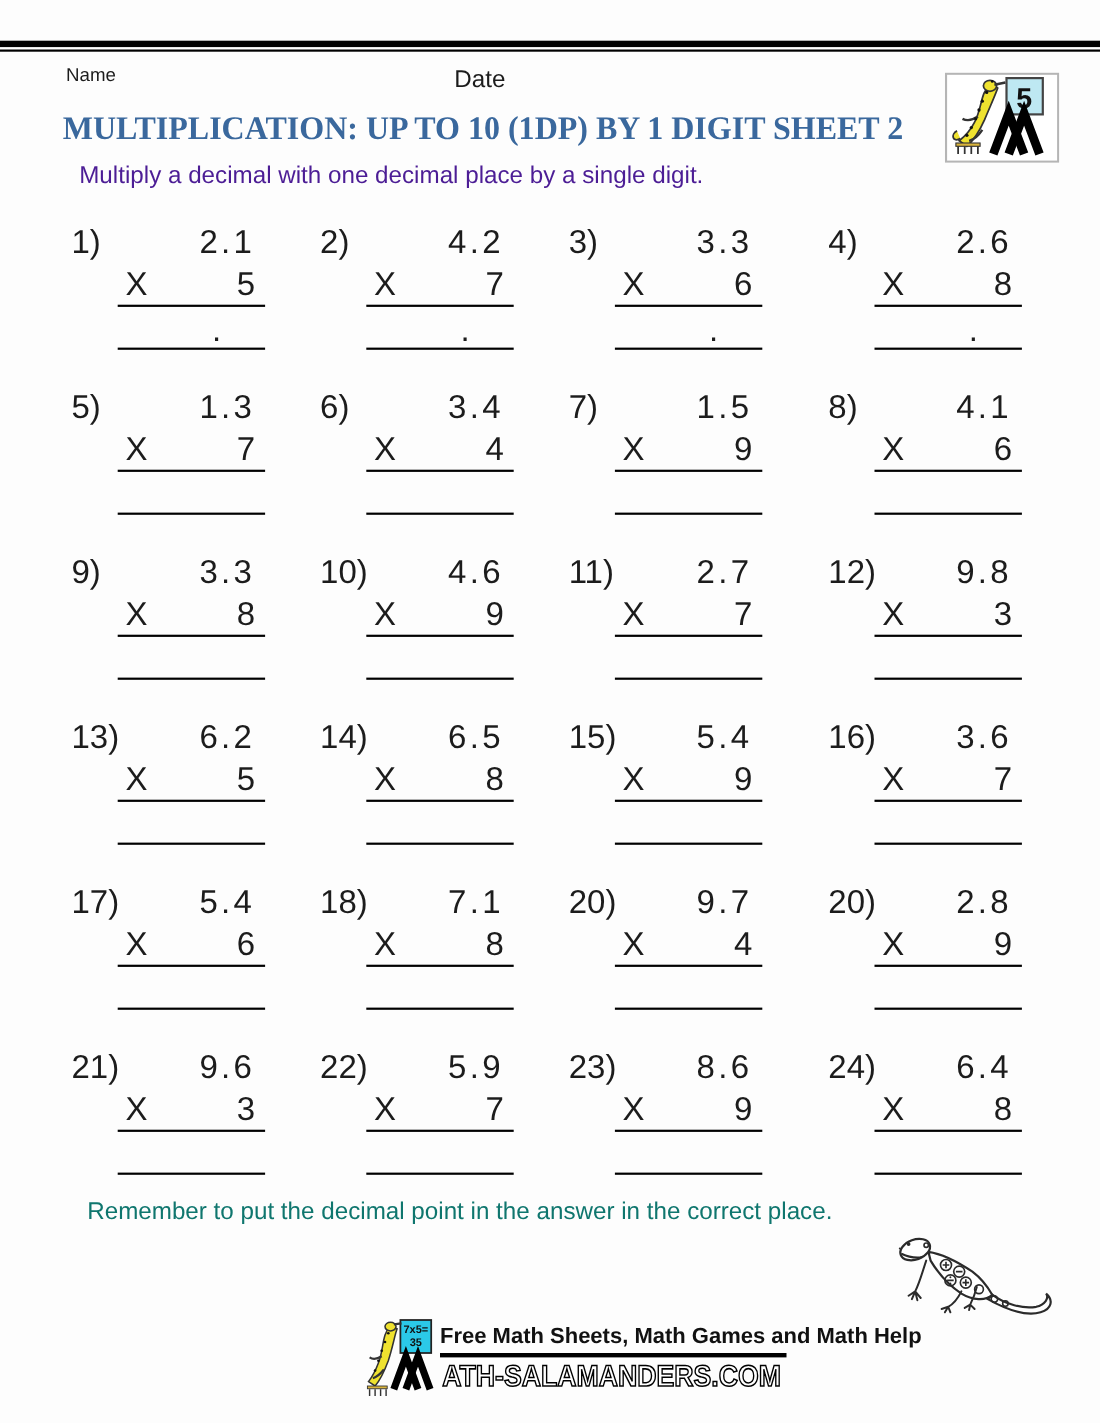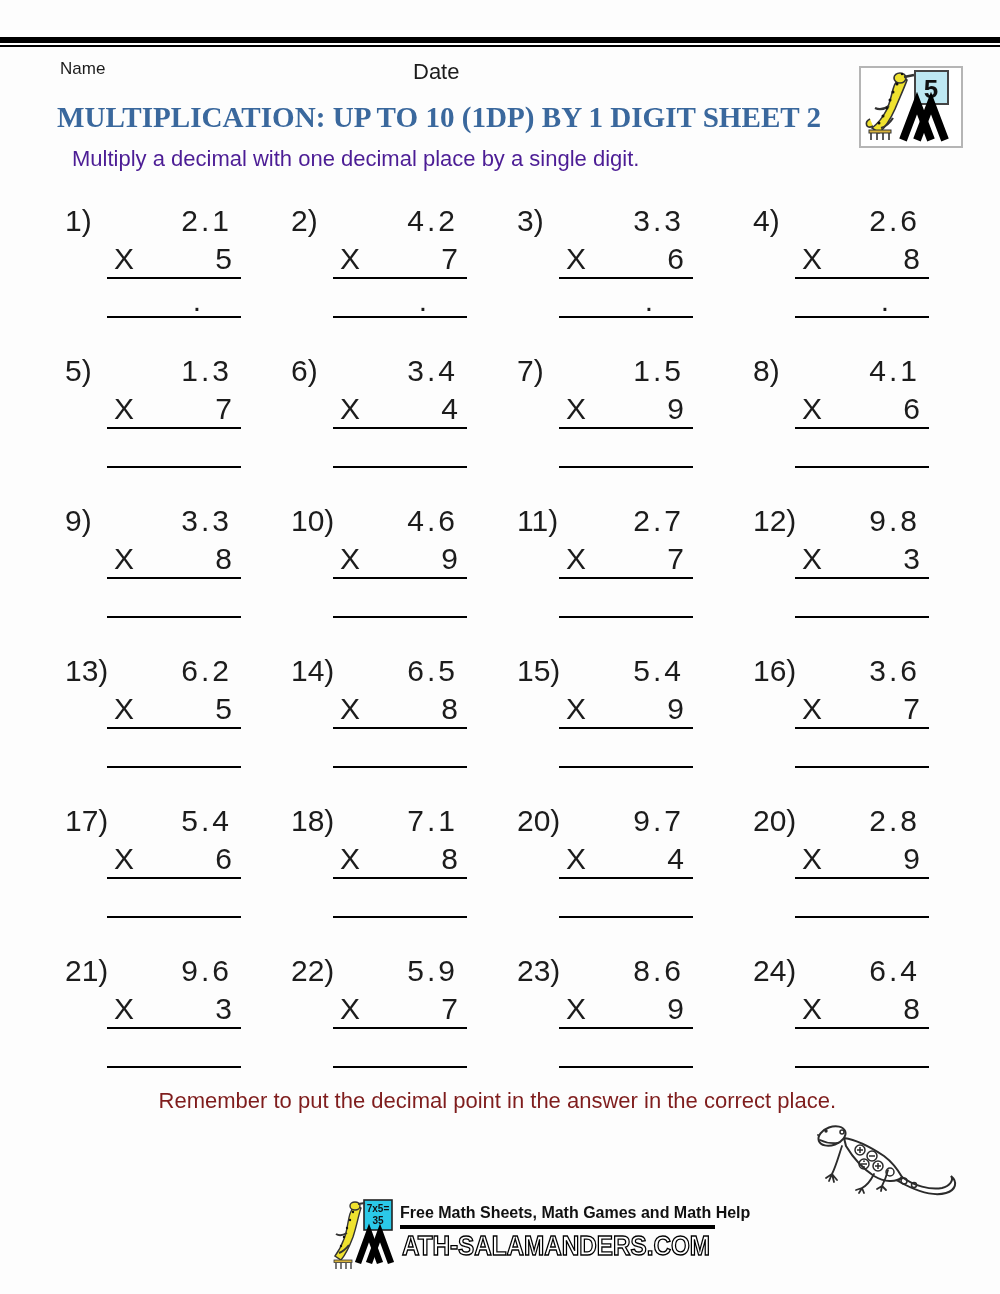--- a/index.html
+++ b/index.html
@@ -23,28 +23,28 @@
                  grid-template-columns:226px 226px 236px 200px;grid-auto-rows:150px;}
   .problem{position:relative;font-size:30px;margin-left:2px;}
   .pnum{position:absolute;left:0;top:0;line-height:38px;}
   .pblock{margin-left:42px;width:134px;}
   .operand{text-align:right;padding-right:9px;line-height:38px;height:38px;letter-spacing:3px;}
   .xrow{display:flex;justify-content:space-between;height:37px;line-height:37px;
         border-bottom:2px solid #000;padding-left:7px;padding-right:9px;}
   .ansrow{height:37px;border-bottom:2px solid #000;text-align:right;
           padding-right:40px;line-height:43px;font-size:30px;}
   
-  .reminder{position:absolute;left:0;top:1088px;width:836px;text-align:right;
-            font-size:22px;color:#7f1d1d;}
+  .reminder{position:absolute;left:0;top:1088px;width:836px;text-align:center;
+            font-size:22px;color:#0f766e;}
   
   .gecko{position:absolute;left:808px;top:1120px;}
   
   .footer-logo{position:absolute;left:331px;top:1197px;display:flex;align-items:flex-start;}
   .footer-text{width:315px;margin-left:3px;padding-top:7px;}
-  .tagline{font-size:16px;font-weight:bold;text-align:center;white-space:nowrap;color:#111;}
+  .tagline{font-size:20px;font-weight:bold;text-align:center;white-space:nowrap;color:#111;}
   .divider-bar{height:4px;background:#000;margin:3px 0 1px 0;}
 </style>
 </head>
 <body>
 
 <div class="sheet">
 
   <div class="top-border">
     <div class="tb-thick"></div>
     <div class="tb-gap"></div>

